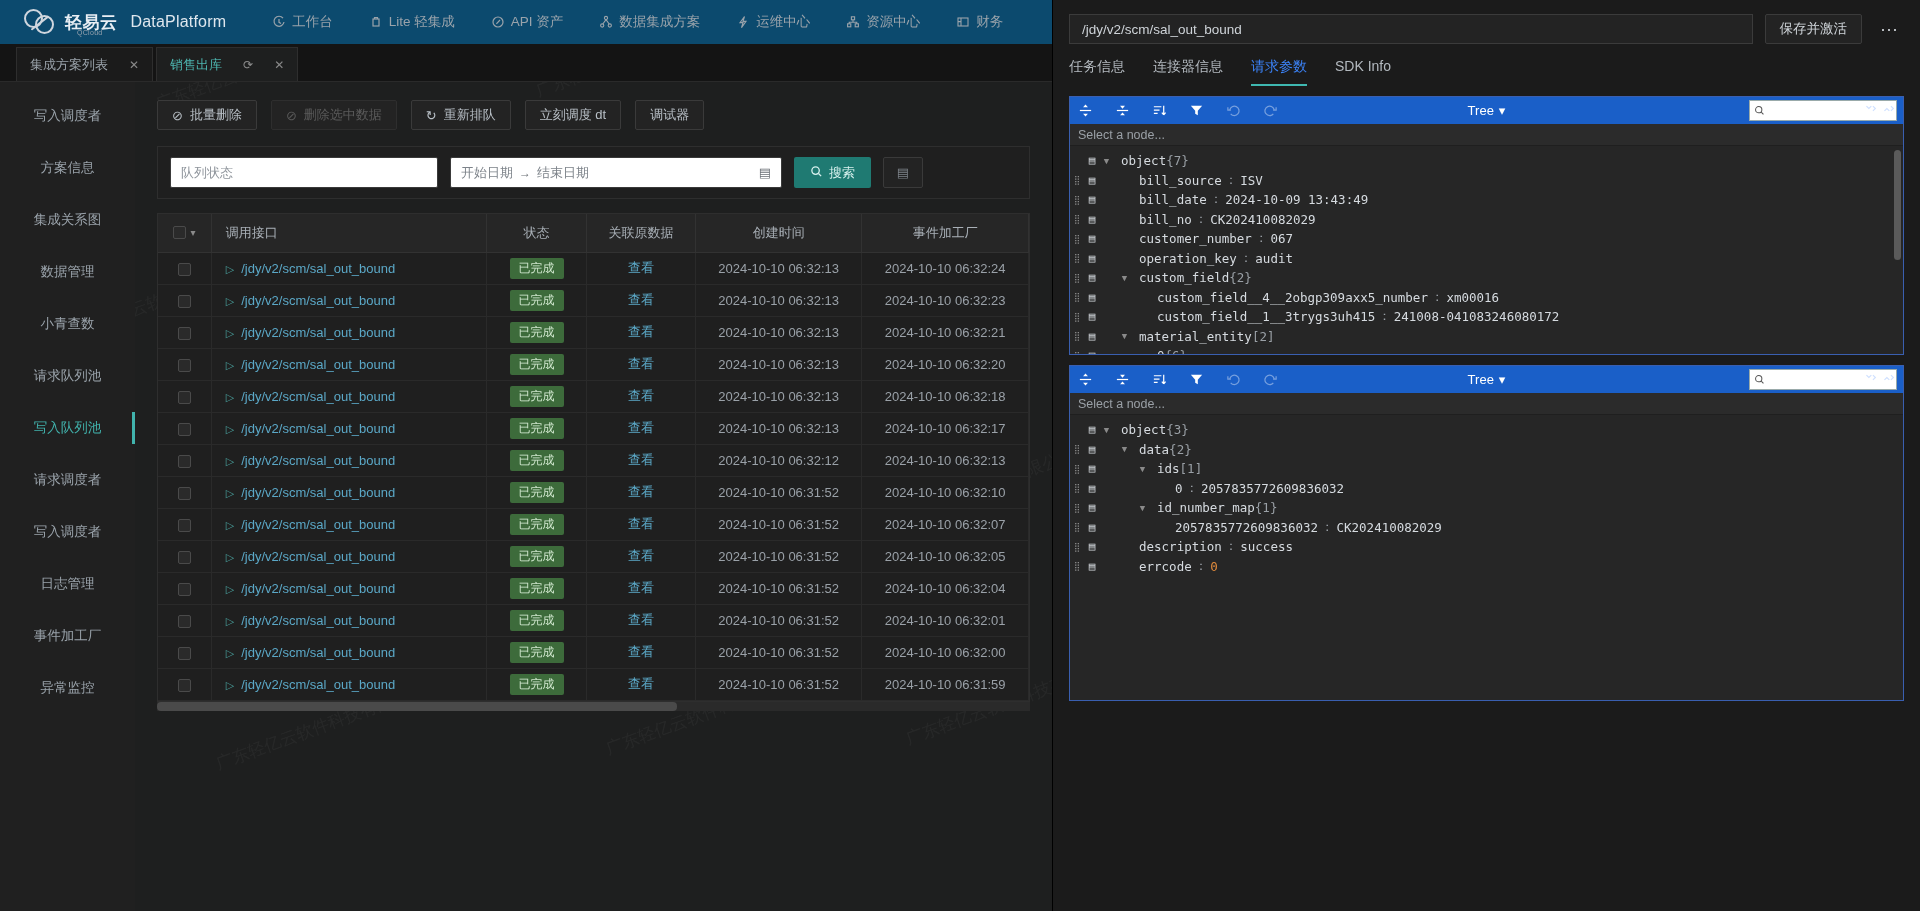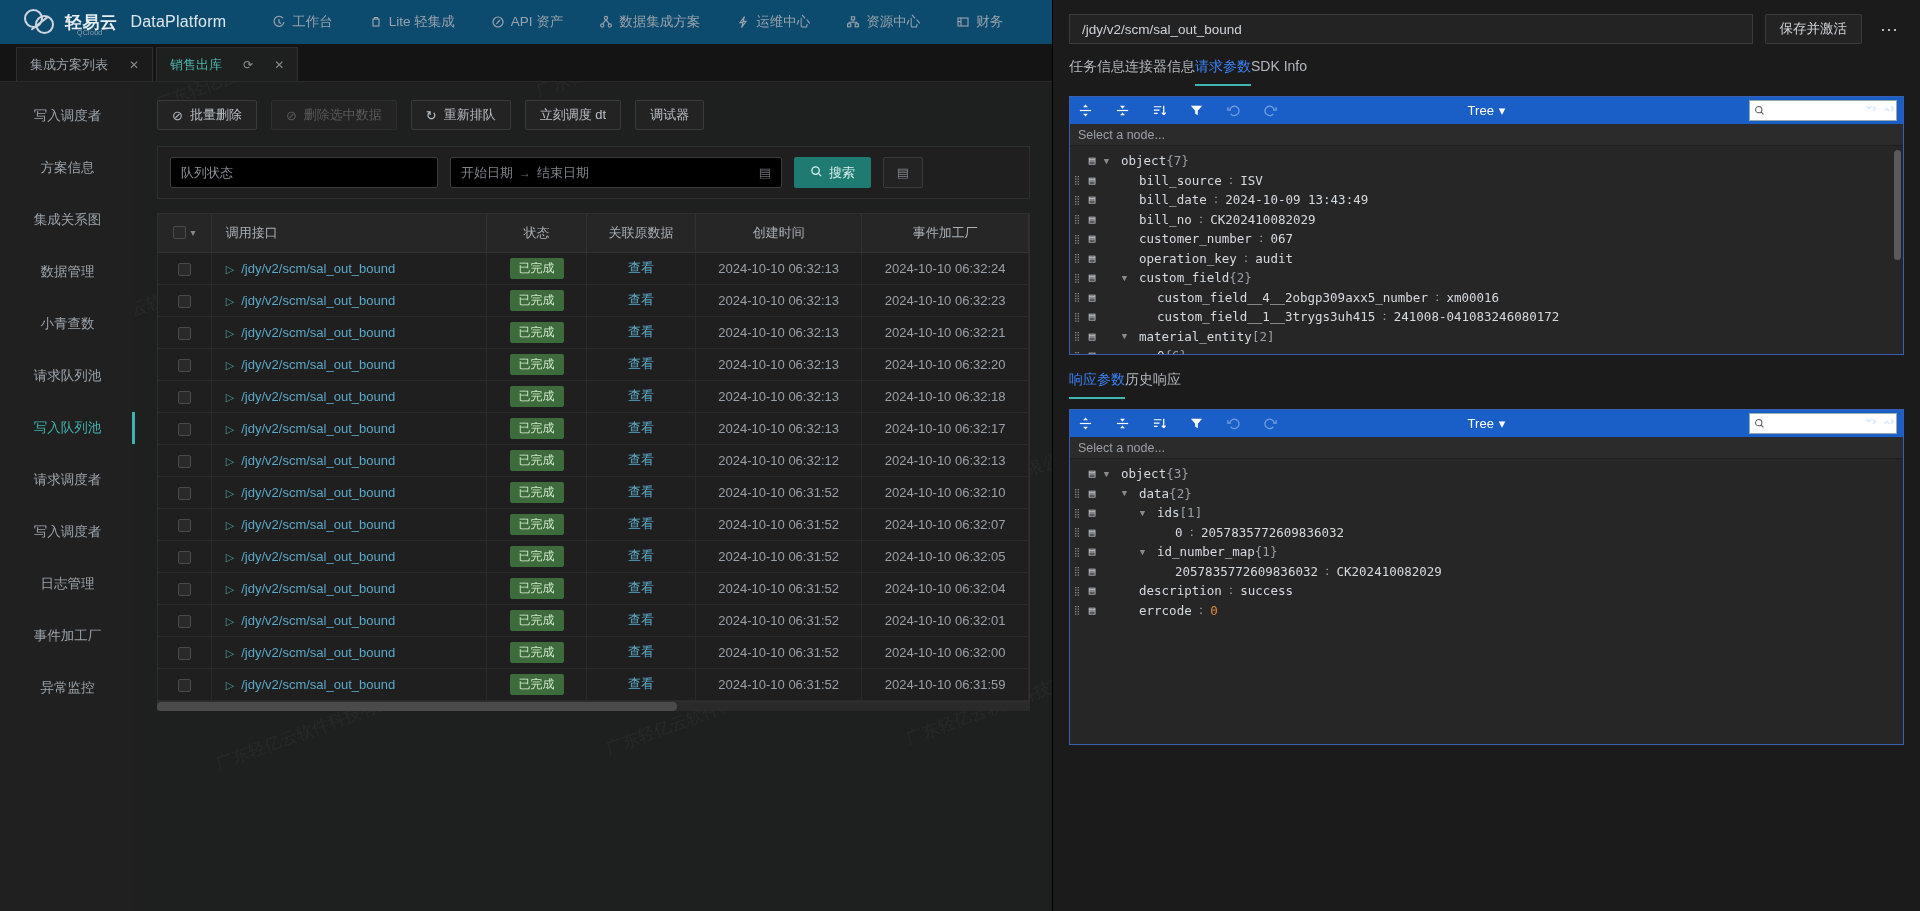--- a/index.html
+++ b/index.html
@@ -99,21 +99,21 @@
     border-radius: 2px; cursor: pointer; white-space: nowrap;
   }
   .tbtn.disabled { color: #5a5a5a; border-color: #2e2e2e; cursor: not-allowed; }
   .tbtn .ico { font-size: 13px; line-height: 1; }
 
   .filterbar {
     margin: 16px 22px 0 22px; border: 1px solid #2e2e2e; background: #1f1f1f;
     padding: 10px 12px; display: flex; align-items: center; gap: 12px;
   }
   .f-input {
-    height: 31px; border: 1px solid #3a3a3a; background: #000000;
+    height: 31px; border: 1px solid #3a3a3a; background: #ffffff;
     color: #8e949b; font-size: 13px; display: flex; align-items: center;
     padding: 0 10px; border-radius: 2px;
   }
   .f-status { width: 268px; }
   .f-date {
     width: 332px; justify-content: space-between; gap: 6px;
   }
   .f-date .seg { color: #7d838a; }
   .f-date .arrow { color: #6a6f75; font-size: 12px; }
   .f-date .cal { color: #6a6f75; font-size: 13px; }
@@ -188,21 +188,21 @@
     display: flex; align-items: center; padding: 0 12px; font-size: 13.5px;
     color: #cfd4d9;
   }
   .save-btn {
     height: 30px; padding: 0 14px; background: #232323; border: 1px solid #3b3b3b;
     color: #cfd4d9; font-size: 13.5px; display: flex; align-items: center;
     border-radius: 2px; cursor: pointer; white-space: nowrap;
   }
   .dots-btn { color: #cfd4d9; font-size: 18px; padding: 0 6px; cursor: pointer; }
 
-  .tabrow { display: flex; padding: 14px 16px 0 16px; }
+  .tabrow { display: flex; gap: 28px; padding: 14px 16px 0 16px; }
   .rtab {
     font-size: 14px; color: #b3b9bf; padding-bottom: 8px; cursor: pointer;
     border-bottom: 2px solid transparent;
   }
   .rtab.active { color: #3b82f6; border-bottom-color: #3fb8b1; font-family: Liberation Serif, serif; }
 
   .jeditor { margin: 10px 16px 0 16px; border: 1px solid #3a5fb0; }
   .jmenu {
     height: 27px; background: #1a5fc8; display: flex; align-items: center;
     padding: 0 8px; gap: 22px; position: relative;
@@ -747,24 +747,20 @@
             <span class="jdrag">⣿</span>
             <span class="jsq">▤</span>
             <span style="width: 36px; flex: 0 0 auto;"></span>
             <span class="jcaret">▼</span>
             <span class="jkey">0</span>
             <span class="jcount"> {6}</span>
           </div>
         </div>
     </div>
 
-    <div class="tabrow" style="padding-top:16px;">
-      <div class="rtab active">响应参数</div>
-      <div class="rtab">历史响应</div>
-    </div>
 
     <div class="jeditor">
       <div class="jmenu">
         <span class="mi">
           <svg width="15" height="15" viewBox="0 0 16 16">
               <path d="M8 1.5l2.6 3H5.4L8 1.5z" fill="#fff"></path>
               <path d="M8 14.5l2.6-3H5.4l2.6 3z" fill="#fff"></path>
               <path d="M2 8h12" stroke="#fff" stroke-width="1.3"></path>
             </svg>
         </span>

